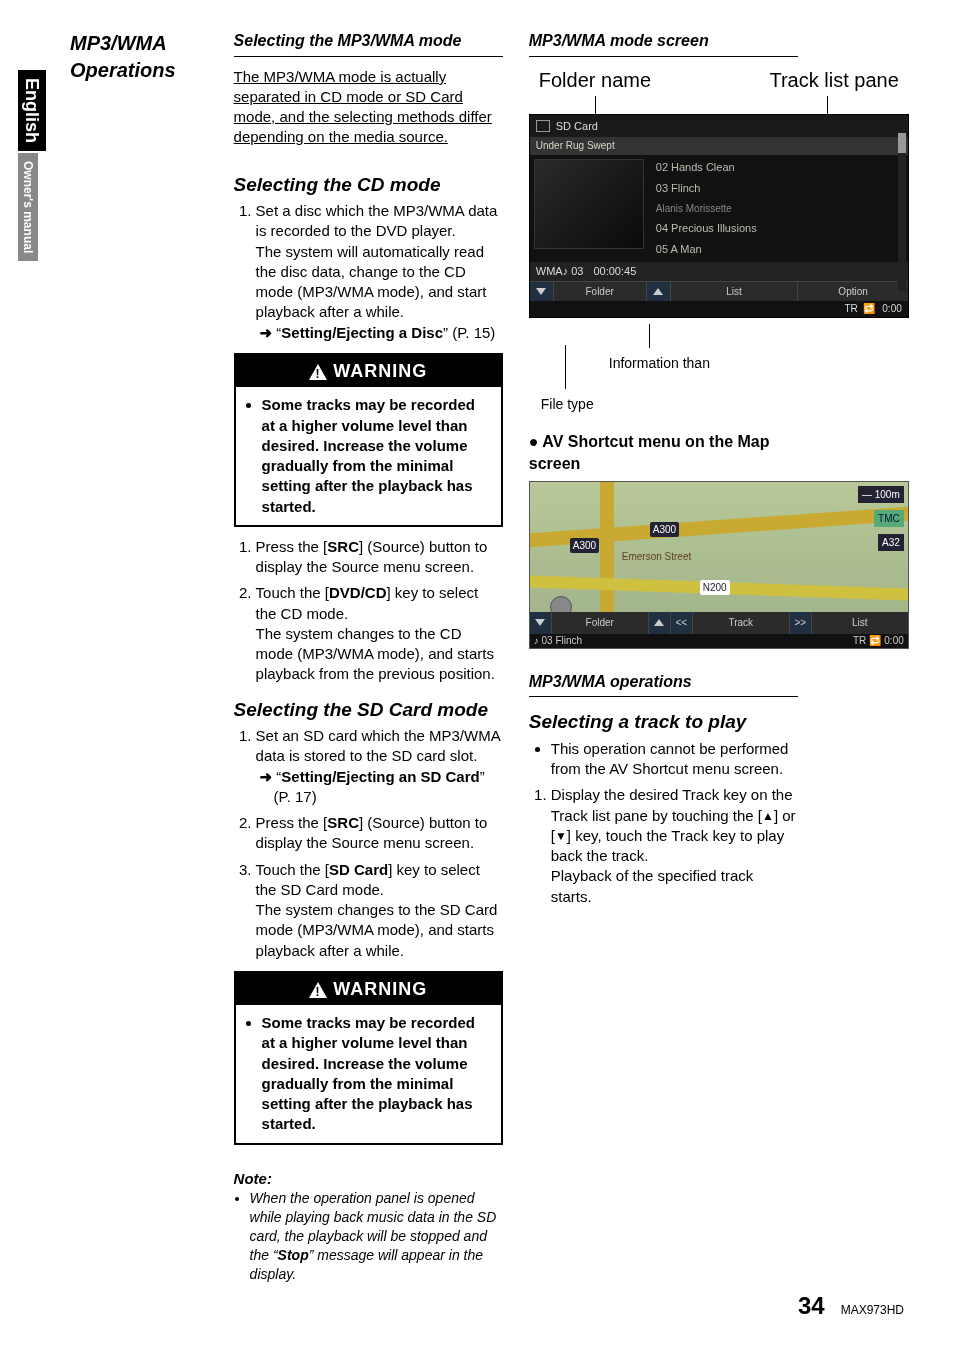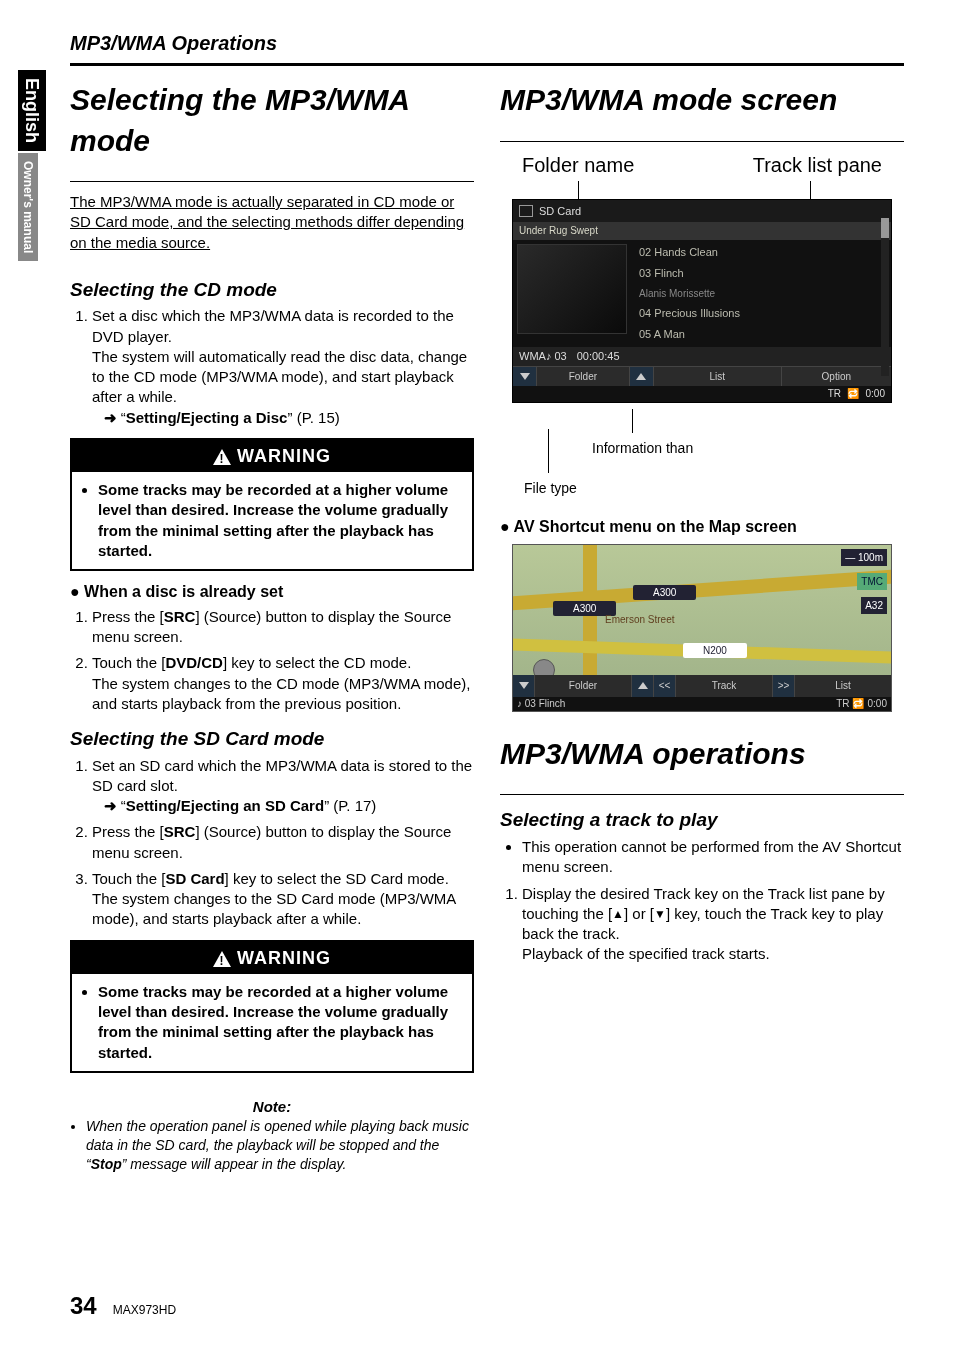--- a/index.html
+++ b/index.html
@@ -26,67 +26,67 @@
     padding: 8px 2px;
     margin-bottom: 2px;
   }
   .tab.dark { background: #000; color: #fff; font-weight: bold; font-size:18px; font-family: Impact, Arial Black, sans-serif;}
   .tab.gray { background: #888; color: #fff; font-weight: bold; }
 
   .page {
     padding: 30px 50px 30px 70px;
     height: 100%;
     display: flex;
-    flex-direction: column;
+    flex-direction: row;
   }
   .top-header {
     font-size: 20px;
     font-weight: bold;
     font-style: italic;
     margin-bottom: 6px;
   }
   .top-rule {
     border: none;
     border-top: 3px solid #000;
     margin-bottom: 14px;
   }
   .cols {
     display: flex;
     gap: 26px;
     flex: 1;
   }
   .col { flex: 1; min-width: 0; }
 
   h1.section {
-    font-size: 30px;
+    font-size: 16px;
     font-weight: bold;
     font-style: italic;
     border-bottom: 1.5px solid #000;
-    padding-bottom: 20px;
+    padding-bottom: 4px;
     margin-bottom: 10px;
   }
   h2.sub {
     font-size: 19px;
     font-weight: bold;
     font-style: italic;
     margin: 12px 0 4px 0;
   }
   h3.bullethead {
     font-size: 16px;
     font-weight: bold;
     margin: 10px 0 4px 0;
   }
   h3.bullethead::before { content: "● "; }
 
   p { margin: 2px 0 24px 0; text-decoration: underline; }
   ol { list-style: decimal; padding-left: 22px; margin: 2px 0 6px 0;}
   ol li { margin-bottom: 6px; }
   ul.disc { list-style: disc; padding-left: 22px; margin: 2px 0 6px 0;}
 
-  .arrow-ref { padding-left: 14px; text-indent: -14px; margin-left: 12px;}
+  .arrow-ref { padding-left: 14px; text-indent: -14px; margin-left: 4px;}
   .arrow-ref .arrow { font-weight: bold; }
 
   .warning-box {
     border: 2px solid #000;
     margin: 10px 0;
   }
   .warning-head {
     background: #000;
     color: #fff;
     text-align: center;
@@ -95,21 +95,21 @@
     padding: 4px 0;
     letter-spacing: 1px;
   }
   .warning-head svg { vertical-align: -3px; margin-right: 6px;}
   .warning-body {
     padding: 8px 10px;
   }
   .warning-body ul { list-style: disc; padding-left: 16px; }
   .warning-body li { font-weight: bold; }
 
-  .note-label { font-weight: bold; font-style: italic; margin-top: 24px; text-align: center;}
+  .note-label { font-weight: bold; font-style: italic; margin-top: 24px;}
   .note-list { list-style: disc; padding-left: 16px; font-style: italic; font-size: 14px;}
 
   
   .shot-wrap { position: relative; margin: 8px auto 8px auto; width: 380px;}
   .labels { font-size: 20px; }
   .label-row { display:flex; justify-content: space-between; padding: 0 10px 2px 10px;}
 
   .shot {
     background: #111;
     border: 1px solid #000;
@@ -144,21 +144,21 @@
   .mapshot {
     width: 380px; height: 168px; margin: 6px auto 18px auto;
     background: linear-gradient(#b8c898, #9db087);
     border:1px solid #555; position:relative; overflow:hidden;
     color:#333; font-size:10px;
   }
   .mapshot .road { position:absolute; background:#c8aa33; }
   .mapshot .r1{ left:0; right:0; top:38px; height:14px; transform:skewY(-4deg);}
   .mapshot .r2{ left:70px; width:14px; top:0; bottom:0;}
   .mapshot .r3{ left:0; right:0; top:100px; height:12px; transform:skewY(2deg); background:#d0c040;}
-  .mapshot .badge{ position:absolute; background:#223; color:#fff; padding:1px 20px; font-size:10px; border-radius:2px;}
+  .mapshot .badge{ position:absolute; background:#223; color:#fff; padding:1px 3px; font-size:10px; border-radius:2px;}
   .mapshot .scale{ position:absolute; right:4px; top:4px; background:#223; color:#fff; font-size:10px; padding:2px 4px;}
   .mapshot .tmc{ position:absolute; right:4px; top:28px; background:#5a7; color:#013; font-size:10px; padding:2px 4px;}
   .mapshot .a32{ position:absolute; right:4px; top:52px; background:#223; color:#fff; font-size:10px; padding:2px 4px;}
   .mapshot .street{ position:absolute; left:92px; top:68px; color:#604020; font-size:10px;}
   .mapshot .circ{ position:absolute; left:20px; bottom:30px; width:22px;height:22px;border-radius:50%;background:#888;border:1px solid #555;}
   .mapshot .botbar{position:absolute;left:0;right:0;bottom:14px;height:22px;display:flex;background:#2b2b2b;color:#ccc;font-size:10px;}
   .mapshot .botbar .seg{flex:1;text-align:center;padding:4px 1px;border-right:1px solid #444;}
   .mapshot .botbar .seg.arrow{flex:0 0 22px;background:#203040;}
   .mapshot .statusbar{position:absolute;left:0;right:0;bottom:0;height:14px;background:#111;color:#ccc;font-size:10px;display:flex;justify-content:space-between;padding:0 4px;}
 
@@ -213,21 +213,20 @@
             <text x="9" y="14" text-anchor="middle" font-size="12" font-weight="bold" fill="#000">!</text>
           </svg><span>WARNING</span>
         </div>
         <div class="warning-body">
           <ul>
               <li>Some tracks may be recorded at a higher volume level than desired. Increase the volume gradually from the minimal setting after the playback has started.</li>
             </ul>
         </div>
       </div>
 
-      <h3 class="bullethead">When a disc is already set</h3>
       <ol>
         <li>
           <span>Press the [</span><b>SRC</b><span>] (Source) button to display the Source menu screen.</span>
         </li>
         <li>
           <span>Touch the [</span><b>DVD/CD</b><span>] key to select the CD mode.</span><br>
           <span>The system changes to the CD mode (MP3/WMA mode), and starts playback from the previous position.</span>
         </li>
       </ol>
 

